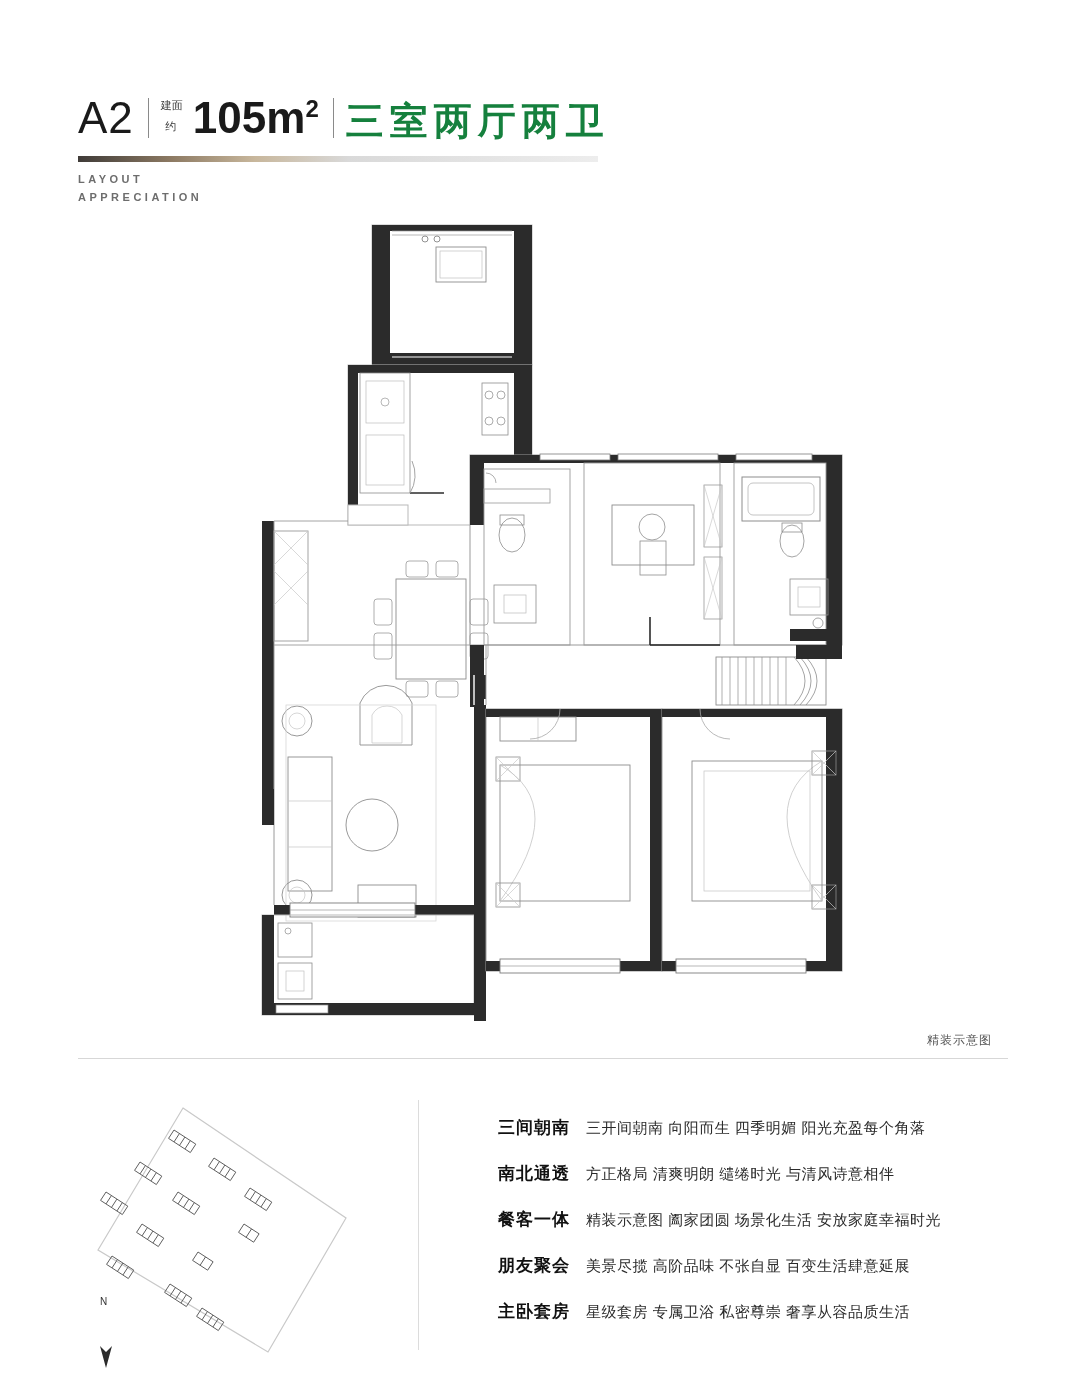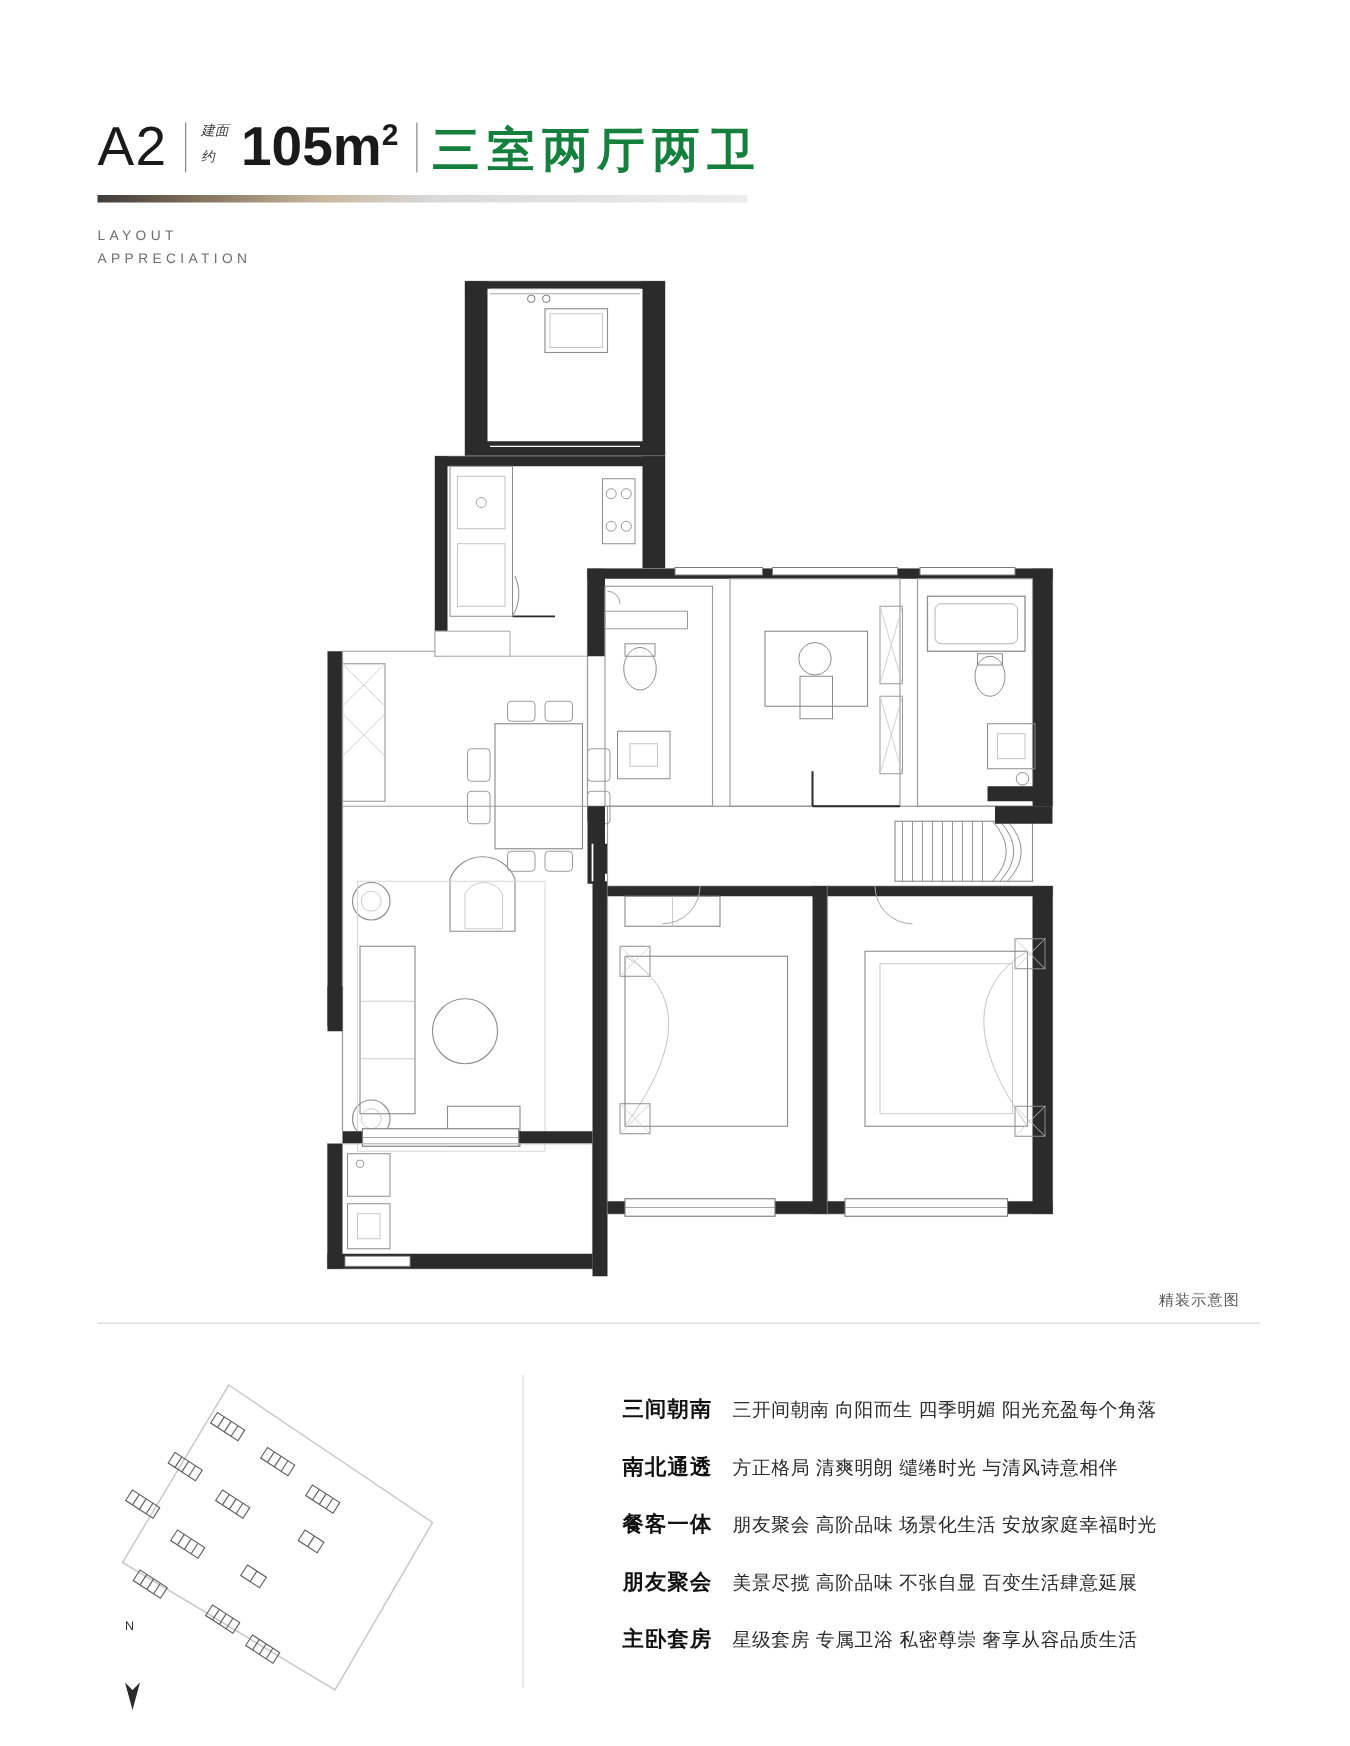--- a/index.html
+++ b/index.html
@@ -45,21 +45,21 @@
   }
   .title-small {
     font-size: 11px;
     line-height: 1.15;
     color: #3a3a3a;
     margin: 0 6px 4px 0;
     writing-mode: horizontal-tb;
     letter-spacing: 0px;
     display: inline-block;
     width: 20px;
-    font-style: italic;
+    text-align: center;
   }
   .title-area {
     font-size: 44px;
     font-weight: 700;
     line-height: 1;
     color: #1a1a1a;
     letter-spacing: 0px;
   }
   .title-area sup {
     font-size: 24px;
@@ -73,25 +73,26 @@
     line-height: 1;
     color: #15803d;
   }
   .rule {
     margin-top: 16px;
     width: 520px;
     height: 6px;
     background: linear-gradient(to right, #3f3b38 0%, #8d7a63 18%, #c8b79c 34%, #d9d9d9 52%, #ededed 100%);
   }
   .subtitle {
-    margin-top: 18px;
+    margin-top: 8px;
     font-size: 11px;
     letter-spacing: 3.5px;
     color: #6d6d6d;
     line-height: 1.65;
+    font-weight: bold;
   }
 
   
   .plan-wrap {
     position: absolute;
     left: 0;
     top: 205px;
     width: 1080px;
     height: 840px;
   }
@@ -482,21 +483,21 @@
     <div class="feature-row">
       <span class="feature-key">三间朝南</span>
       <span class="feature-val">三开间朝南 向阳而生 四季明媚 阳光充盈每个角落</span>
     </div>
     <div class="feature-row">
       <span class="feature-key">南北通透</span>
       <span class="feature-val">方正格局 清爽明朗 缱绻时光 与清风诗意相伴</span>
     </div>
     <div class="feature-row">
       <span class="feature-key">餐客一体</span>
-      <span class="feature-val">朋友聚会 高阶品味 场景化生活 安放家庭幸福时光</span>
+      <span class="feature-val">精装示意图 阖家团圆 场景化生活 安放家庭幸福时光</span>
     </div>
     <div class="feature-row">
       <span class="feature-key">朋友聚会</span>
       <span class="feature-val">美景尽揽 高阶品味 不张自显 百变生活肆意延展</span>
     </div>
     <div class="feature-row">
       <span class="feature-key">主卧套房</span>
       <span class="feature-val">星级套房 专属卫浴 私密尊崇 奢享从容品质生活</span>
     </div>
   </div>

